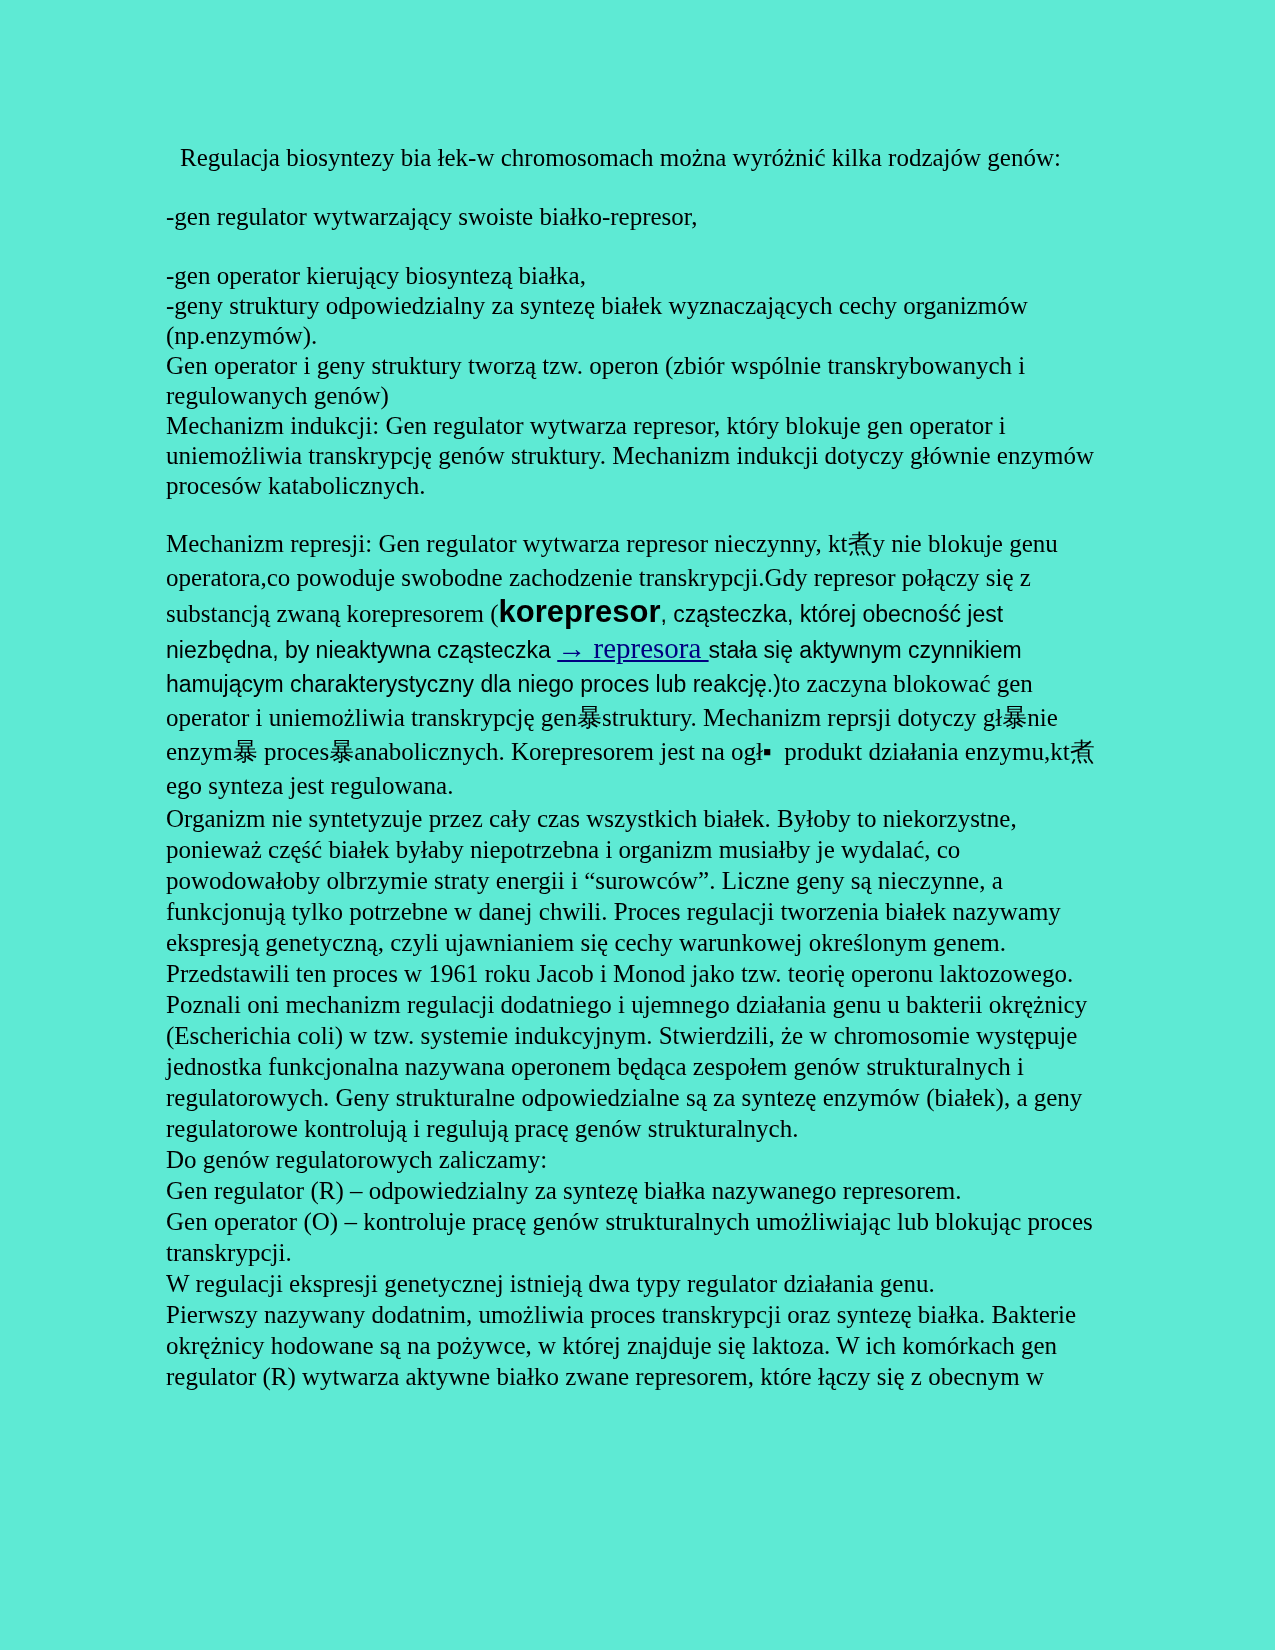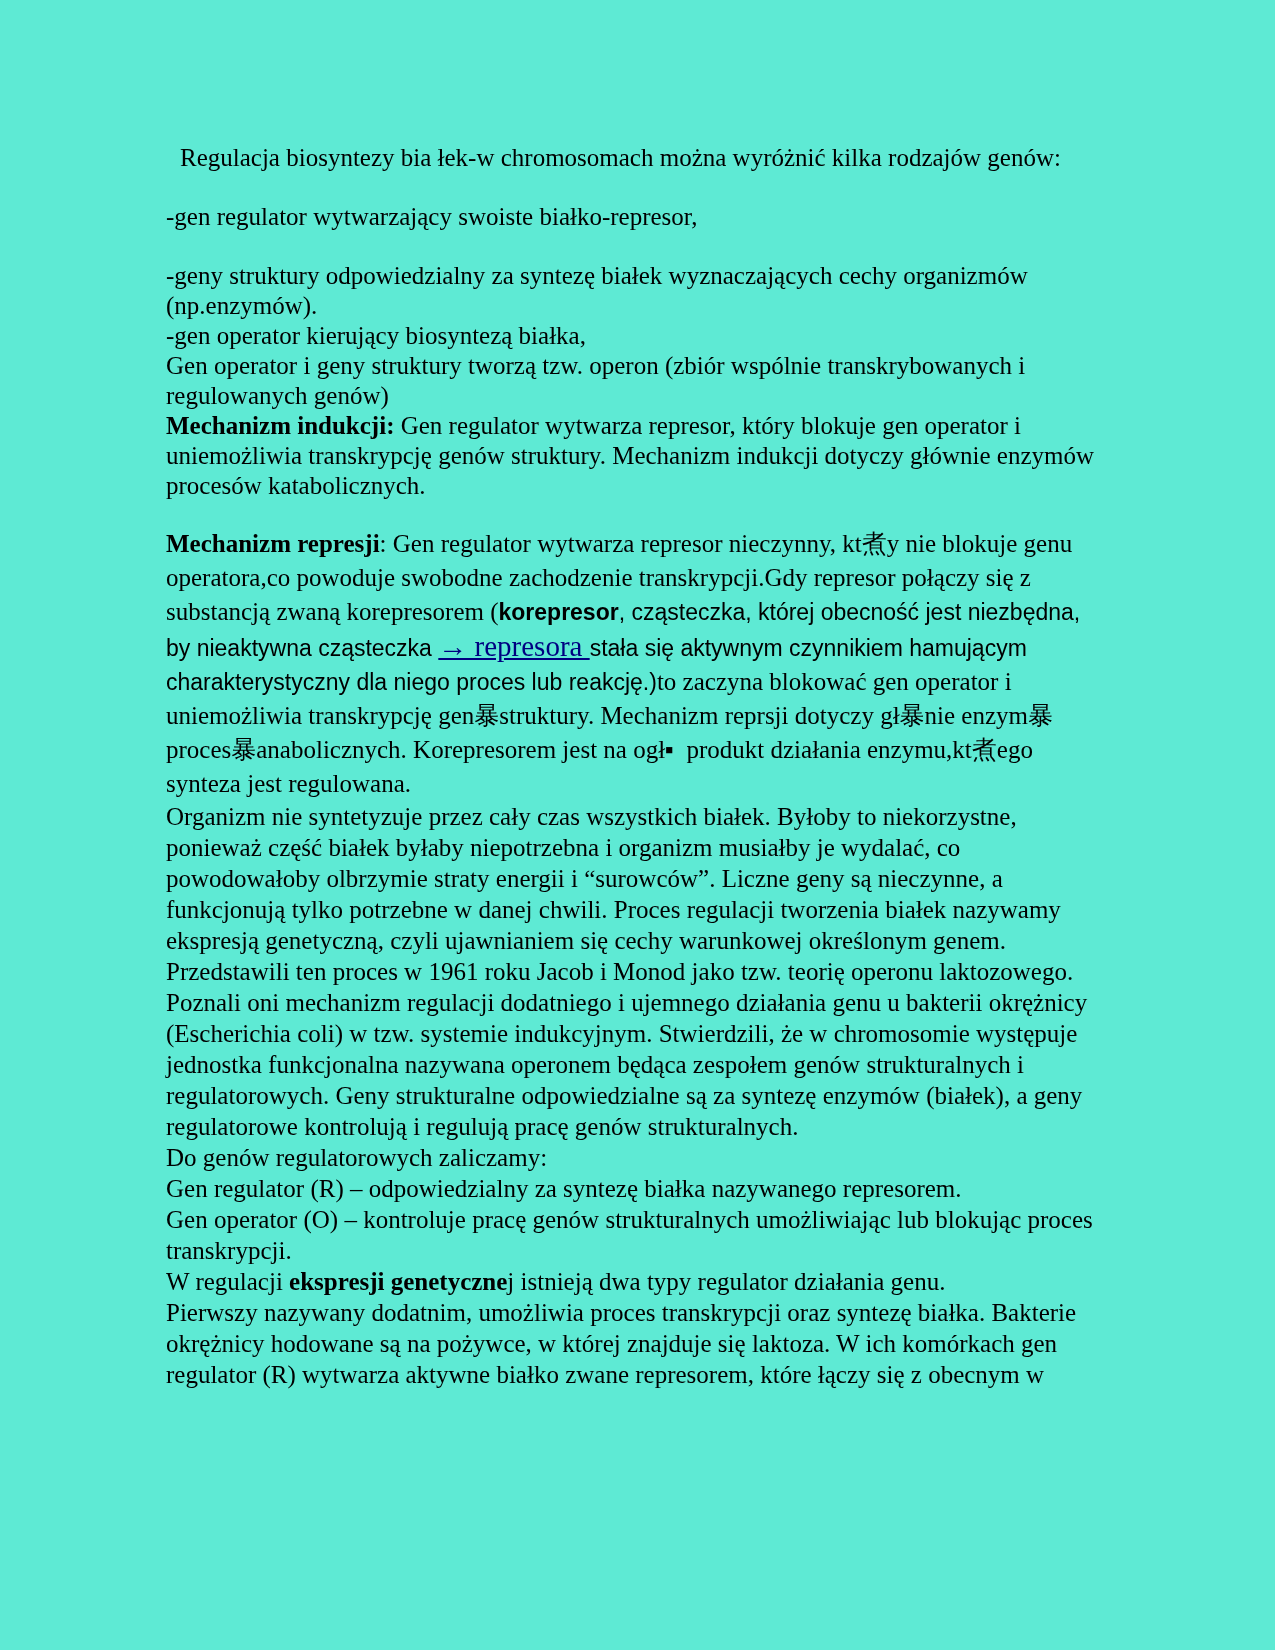--- a/index.html
+++ b/index.html
@@ -25,49 +25,49 @@
     margin: 0;
     font-size: 25px;
     line-height: 30px;
     font-family: "Liberation Serif", serif;
   }
   p.para.indent { text-indent: 14px; }
   p.para.mb1 { margin-bottom: 29px; }
   p.para.mixed { line-height: 34px; margin-top: 26px; }
   p.para.big { line-height: 31px; }
   p.para.gap-xl { }
-  .bold { font-weight: bold; text-align: center; }
+  .bold { font-weight: normal; text-align: center; }
   .sans {
     font-family: "Liberation Sans", sans-serif;
     font-size: 23px;
   }
   .sans-bold {
     font-family: "Liberation Sans", sans-serif;
-    font-size: 23px;
+    font-size: 31px;
     font-weight: bold;
   }
   a.doclink {
     font-family: Liberation Serif, serif;
     font-size: 29px;
     text-decoration: underline;
     cursor: pointer;
   }
 </style>
 </head>
 <body>
 
 <div class="page">
 
   <p class="para indent mb1"><span>Regulacja biosyntezy bia łek-w chromosomach można wyróżnić kilka rodzajów genów:</span></p>
 
   <p class="para mb1"><span>-gen regulator wytwarzający swoiste białko-represor,</span></p>
 
+  <p class="para"><span>-gen operator kierujący biosyntezą białka,</span></p>
+
   <p class="para"><span>-geny struktury odpowiedzialny za syntezę białek wyznaczających cechy organizmów (np.enzymów).</span></p>
-
-  <p class="para"><span>-gen operator kierujący biosyntezą białka,</span></p>
 
   <p class="para"><span>Gen operator i geny struktury tworzą tzw. operon (zbiór wspólnie transkrybowanych i regulowanych genów)</span></p>
 
   <p class="para"><span class="bold">Mechanizm indukcji:</span><span> Gen regulator wytwarza represor, który blokuje gen operator i uniemożliwia transkrypcję genów struktury. Mechanizm indukcji dotyczy głównie enzymów procesów katabolicznych.</span></p>
 
   <p class="para mixed"><span class="bold">Mechanizm represji</span><span>: Gen regulator wytwarza represor nieczynny, kt煮y nie blokuje genu operatora,co powoduje swobodne zachodzenie transkrypcji.Gdy represor połączy się z substancją zwaną korepresorem (</span><span class="sans-bold">korepresor</span><span class="sans">, cząsteczka, której obecność jest niezbędna, by nieaktywna cząsteczka </span><a class="doclink" id="represora-link" style="color: rgb(0, 0, 128);">→ represora </a><span class="sans">stała się aktywnym czynnikiem hamującym charakterystyczny dla niego proces lub reakcję.)</span><span>to zaczyna blokować gen operator i uniemożliwia transkrypcję gen暴struktury. Mechanizm reprsji dotyczy gł暴nie enzym暴 proces暴anabolicznych. Korepresorem jest na ogł▪ &nbsp;produkt działania enzymu,kt煮ego synteza jest regulowana.</span></p>
 
   <p class="para big gap-xl"><span>Organizm nie syntetyzuje przez cały czas wszystkich białek. Byłoby to niekorzystne, ponieważ część białek byłaby niepotrzebna i organizm musiałby je wydalać, co powodowałoby olbrzymie straty energii i “surowców”. Liczne geny są nieczynne, a funkcjonują tylko potrzebne w danej chwili. Proces regulacji tworzenia białek nazywamy ekspresją genetyczną, czyli ujawnianiem się cechy warunkowej określonym genem. Przedstawili ten proces w 1961 roku Jacob i Monod jako tzw. teorię operonu laktozowego. Poznali oni mechanizm regulacji dodatniego i ujemnego działania genu u bakterii okrężnicy (Escherichia coli) w tzw. systemie indukcyjnym. Stwierdzili, że w chromosomie występuje jednostka funkcjonalna nazywana operonem będąca zespołem genów strukturalnych i regulatorowych. Geny strukturalne odpowiedzialne są za syntezę enzymów (białek), a geny regulatorowe kontrolują i regulują pracę genów strukturalnych.</span></p>
 
   <p class="para big"><span>Do genów regulatorowych zaliczamy:</span></p>

